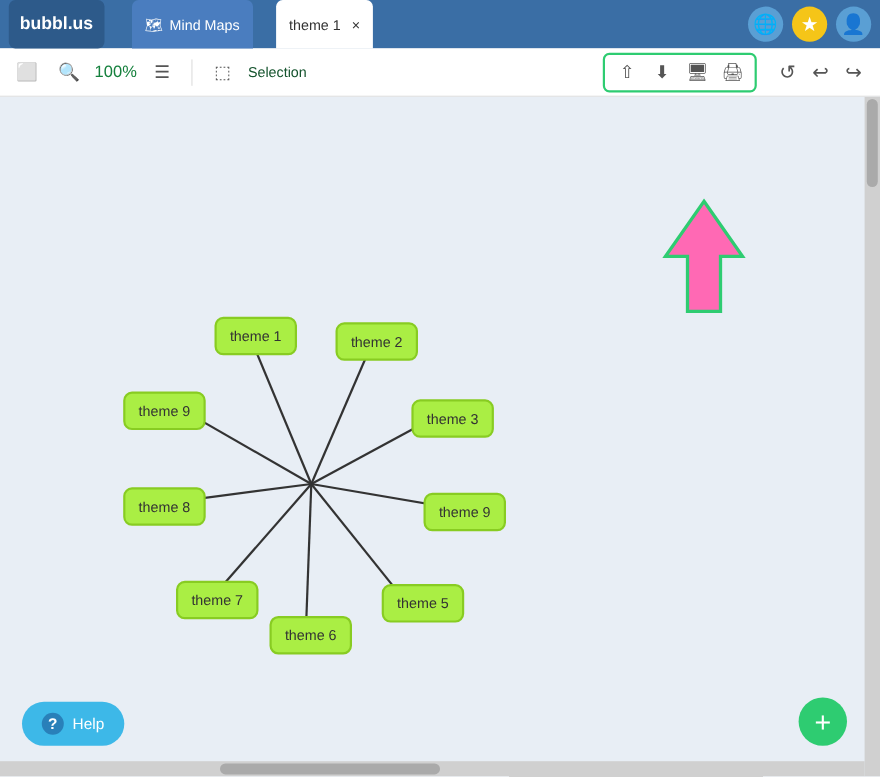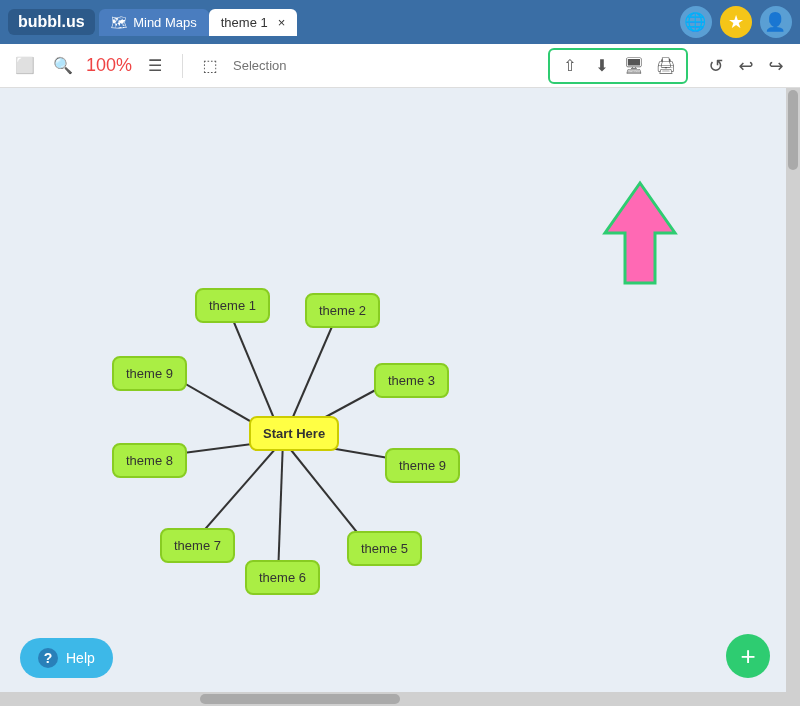--- a/index.html
+++ b/index.html
@@ -1,21 +1,21 @@
 <!DOCTYPE html>
 <html><head>
   <meta charset="utf-8">
   <style>
     * { box-sizing: border-box; margin: 0; padding: 0; }
     body { font-family: Arial, sans-serif; width: 800px; height: 706px; overflow: hidden; background: #f0f0f0; }
 
     
     #top-nav {
-      display: flex; align-items: center;
-      background: #3a6ea5; height: 44px; padding: 0 8px; gap: 0;
+      display: flex; 
+      background: #3a6ea5; height: 44px; padding: 0 8px; gap: 21px;
     }
     #logo-area {
       display: flex; align-items: center; gap: 4px;
       background: #2d5a8a; border-radius: 6px; padding: 4px 10px; margin-right: 4px;
     }
     #logo-text { color: white; font-weight: bold; font-size: 16px; }
     #mind-maps-tab {
       display: flex; align-items: center; gap: 6px;
       background: #4a7dbf; border-radius: 6px 6px 0 0; padding: 6px 12px; cursor: pointer;
     }
@@ -40,23 +40,23 @@
     #toolbar {
       display: flex; align-items: center;
       background: white; height: 44px; padding: 0 10px; gap: 8px;
       border-bottom: 1px solid #ddd;
     }
     .toolbar-btn {
       display: flex; align-items: center; justify-content: center;
       width: 30px; height: 30px; cursor: pointer; color: #555; font-size: 16px;
       border-radius: 4px;
     }
-    #zoom-level { font-size: 18px; color: #ef4444; }
+    #zoom-level { font-size: 15px; color: #15803d; }
     #toolbar-separator { width: 1px; height: 24px; background: #ddd; margin: 0 4px; }
-    #selection-label { font-size: 13px; color: #737373; }
+    #selection-label { font-size: 13px; color: #14532d; }
     #toolbar-spacer { flex: 1; }
     #action-group {
       display: flex; align-items: center; gap: 4px;
       border: 2px solid #2ecc71; border-radius: 6px; padding: 2px 6px;
     }
     .action-btn {
       display: flex; align-items: center; justify-content: center;
       width: 28px; height: 28px; cursor: pointer; color: #555; font-size: 16px;
       border-radius: 4px;
     }
@@ -208,23 +208,20 @@
     <line x1="283" y1="352" x2="145" y2="370" stroke="#333" stroke-width="2"></line>
     <line x1="283" y1="352" x2="163" y2="283" stroke="#333" stroke-width="2"></line>
   </svg>
 
   <div id="big-arrow">
     <svg width="80" height="110" viewBox="0 0 80 110">
       <polygon points="40,5 75,55 55,55 55,105 25,105 25,55 5,55" fill="#ff69b4" stroke="#2ecc71" stroke-width="3"></polygon>
     </svg>
   </div>
 
-  <div class="node center-node" id="center-node" style="left:249px; top:328px;">
-    <span>Start Here</span>
-  </div>
 
   <div id="nodes-container">
       <div class="node green-node" style="left: 195px; top: 200px;">theme 1</div>
       <div class="node green-node" style="left: 305px; top: 205px;">theme 2</div>
       <div class="node green-node" style="left: 374px; top: 275px;">theme 3</div>
       <div class="node green-node" style="left: 385px; top: 360px;">theme 9</div>
       <div class="node green-node" style="left: 335px; top: 443px; margin-left: 12px;">theme 5</div>
       <div class="node green-node" style="left: 245px; top: 472px;">theme 6</div>
       <div class="node green-node" style="left: 160px; top: 440px;">theme 7</div>
       <div class="node green-node" style="left: 112px; top: 355px;">theme 8</div>

